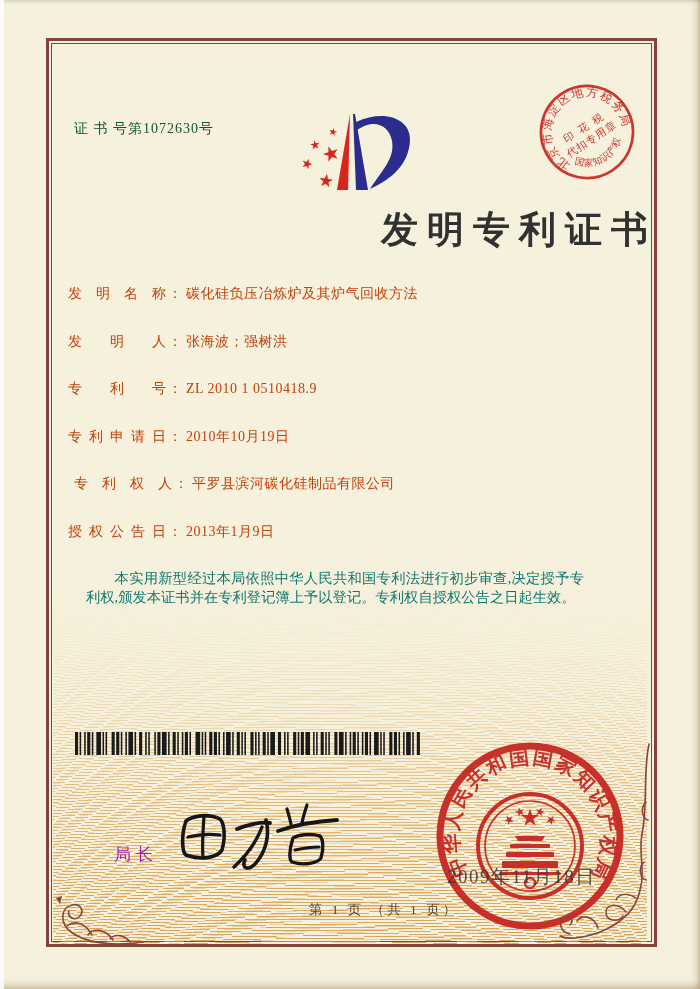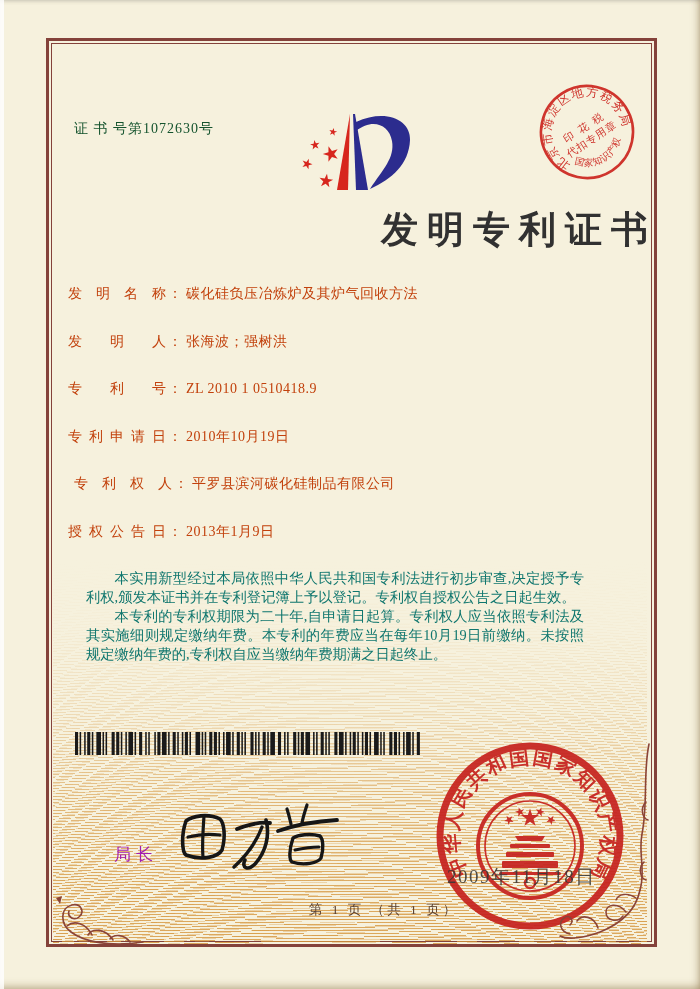--- a/index.html
+++ b/index.html
@@ -98,21 +98,20 @@
 </div>
 <div class="z field f4">
   <span class="flabel">专利权人</span><span class="fcolon">：</span><span class="fvalue">平罗县滨河碳化硅制品有限公司</span>
 </div>
 <div class="z field f5">
   <span class="flabel">授权公告日</span><span class="fcolon">：</span><span class="fvalue">2013年1月9日</span>
 </div>
 
 <div class="z body-text">
   <p>本实用新型经过本局依照中华人民共和国专利法进行初步审查,决定授予专利权,颁发本证书并在专利登记簿上予以登记。专利权自授权公告之日起生效。</p>
-  <p>本专利的专利权期限为二十年,自申请日起算。专利权人应当依照专利法及其实施细则规定缴纳年费。本专利的年费应当在每年10月19日前缴纳。未按照规定缴纳年费的,专利权自应当缴纳年费期满之日起终止。</p>
 </div>
 
 <svg id="barcode" class="z barcode" width="346" height="24" viewBox="0 0 346 24">
     <rect x="0.00" y="0" width="3.10" height="23" fill="#1a1a1a"></rect>
     <rect x="4.60" y="0" width="1.55" height="23" fill="#1a1a1a"></rect>
     <rect x="9.15" y="0" width="1.55" height="23" fill="#1a1a1a"></rect>
     <rect x="12.20" y="0" width="3.10" height="23" fill="#1a1a1a"></rect>
     <rect x="16.80" y="0" width="1.55" height="23" fill="#1a1a1a"></rect>
     <rect x="21.35" y="0" width="4.65" height="23" fill="#1a1a1a"></rect>
     <rect x="27.50" y="0" width="1.55" height="23" fill="#1a1a1a"></rect>

